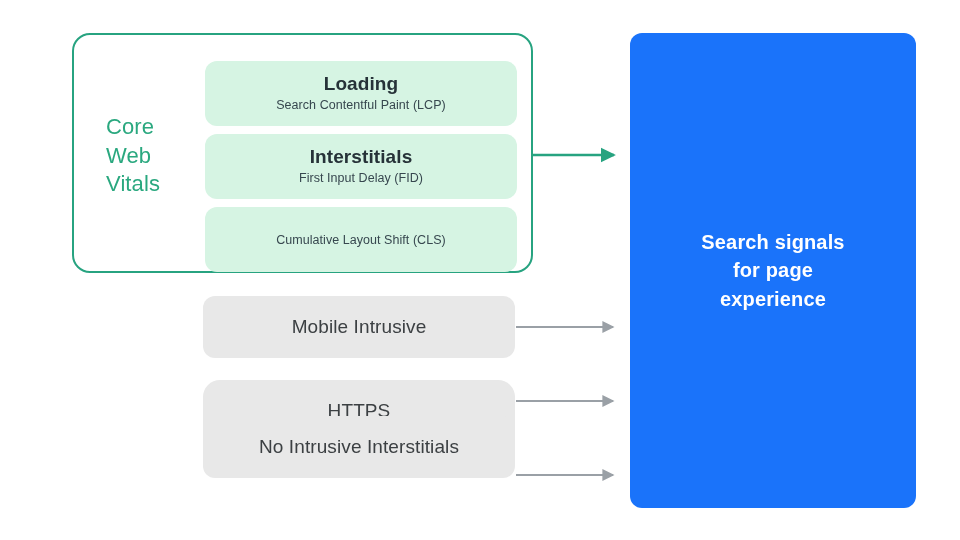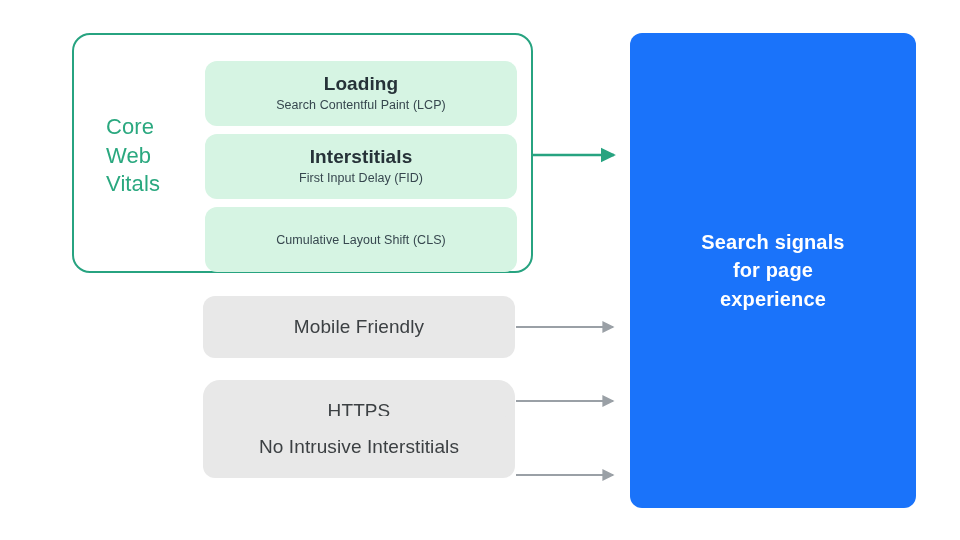--- a/index.html
+++ b/index.html
@@ -164,21 +164,21 @@
       </div>
 
       <div class="metric-card">
         <div class="metric-sub">Cumulative Layout Shift (CLS)</div>
       </div>
 
     </div>
   </div>
 
   <div class="signal-box" id="signal-mobile-friendly">
-    <span>Mobile Friendly</span>
+    <span>Mobile Intrusive</span>
   </div>
 
   <div class="signal-box" id="signal-https">
     <span>HTTPS</span>
   </div>
 
   <div class="signal-box" id="signal-no-interstitials">
     <span>No Intrusive Interstitials</span>
   </div>
 

